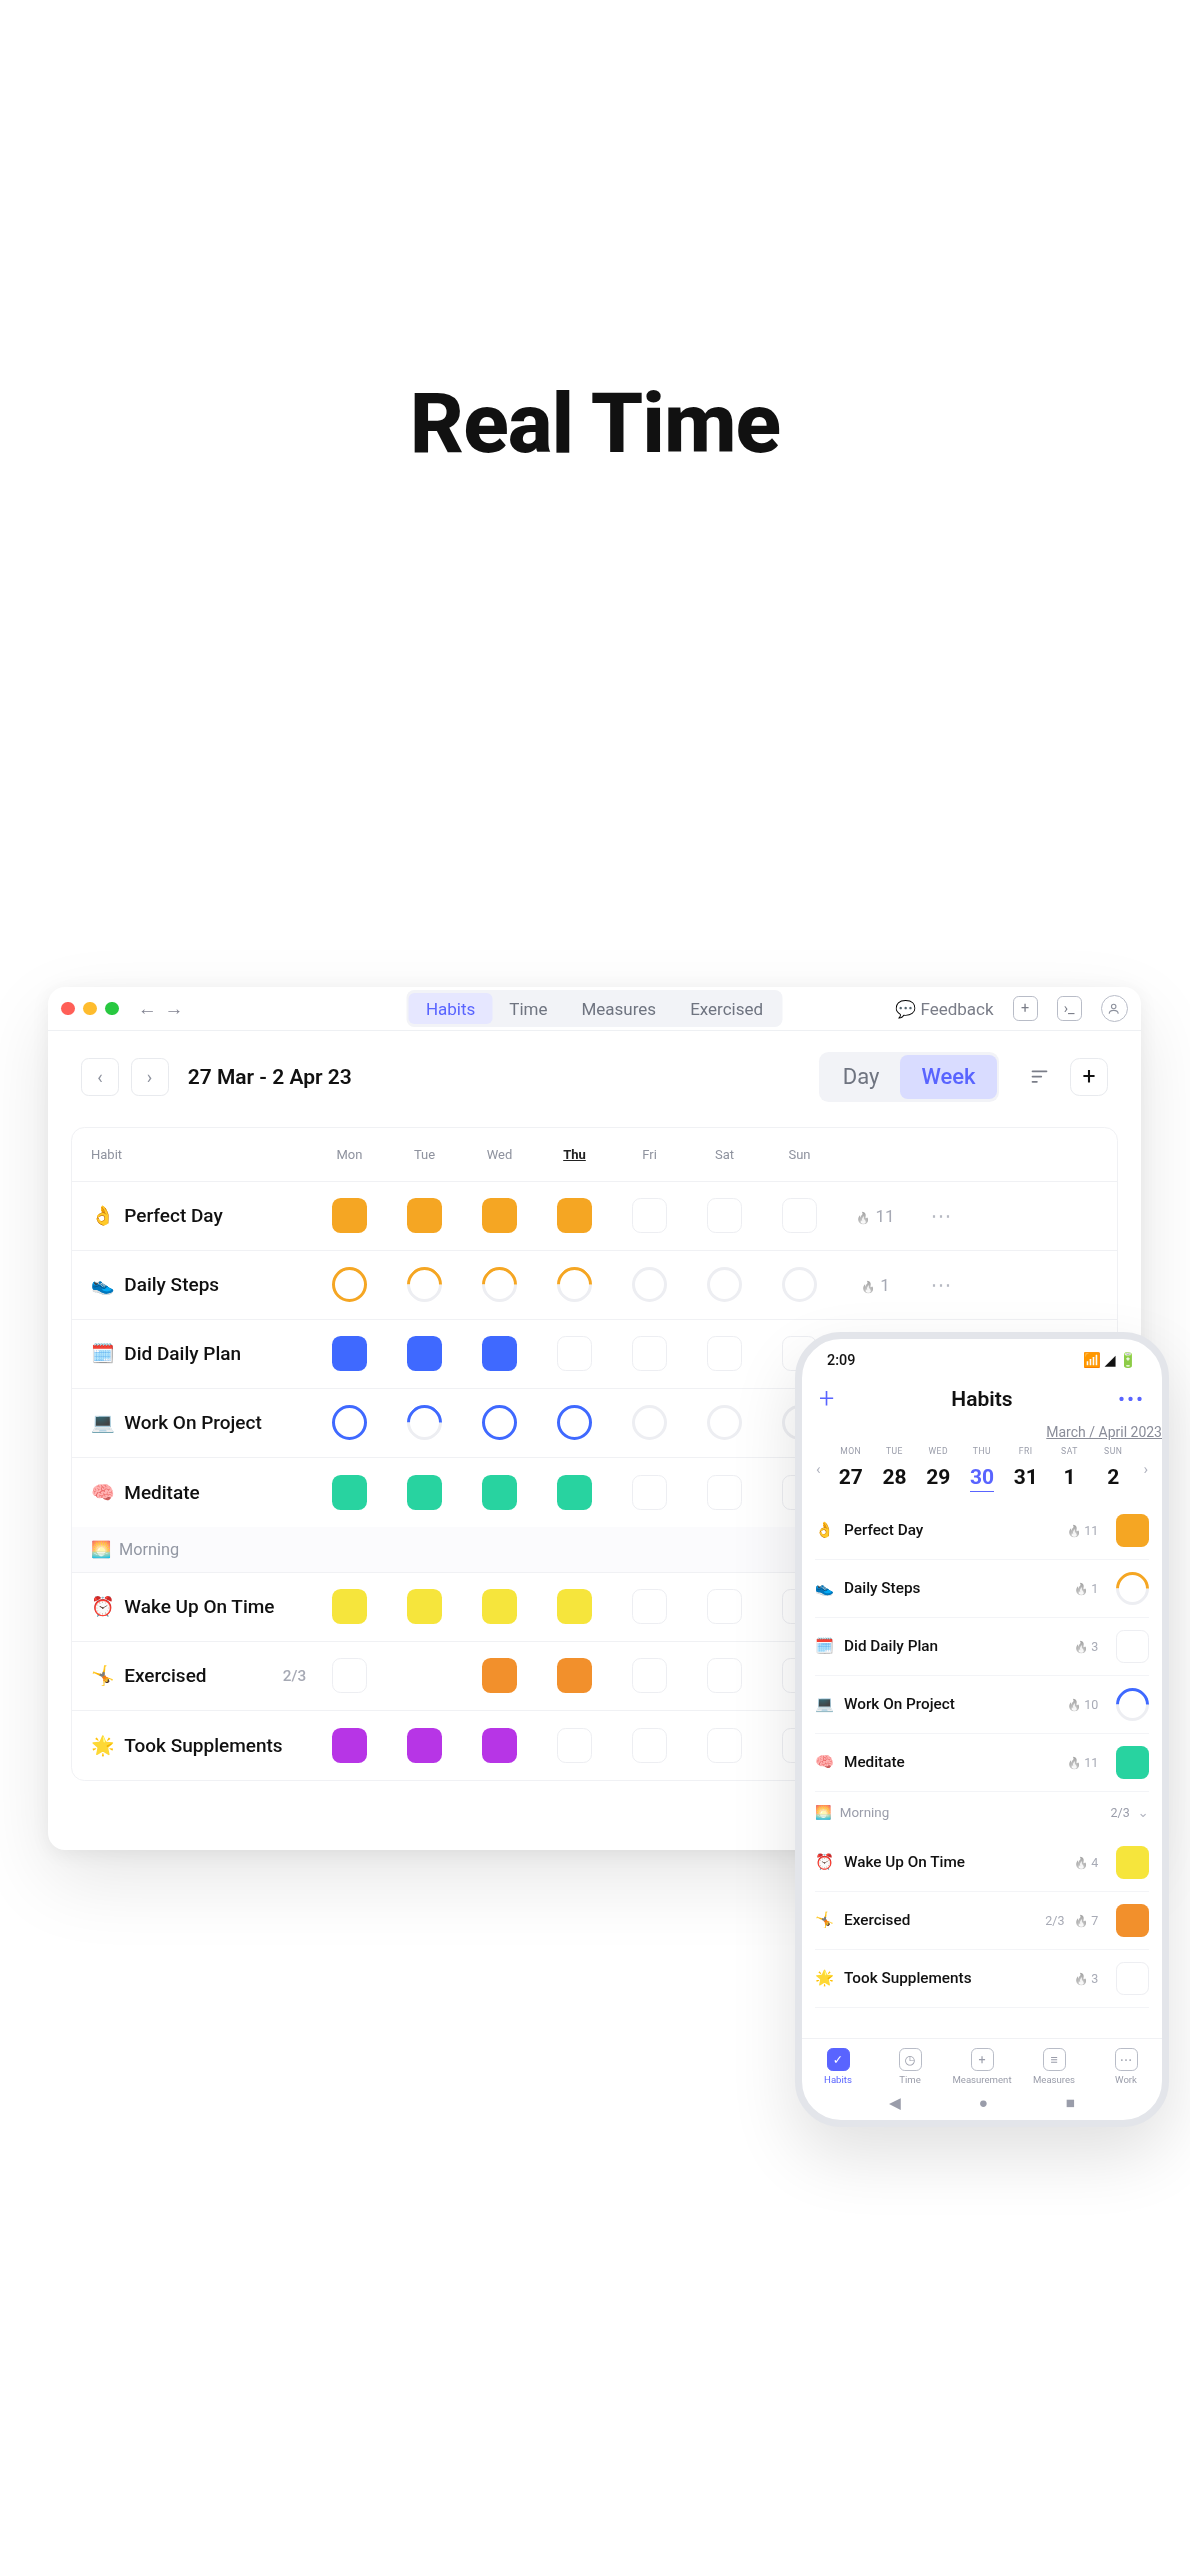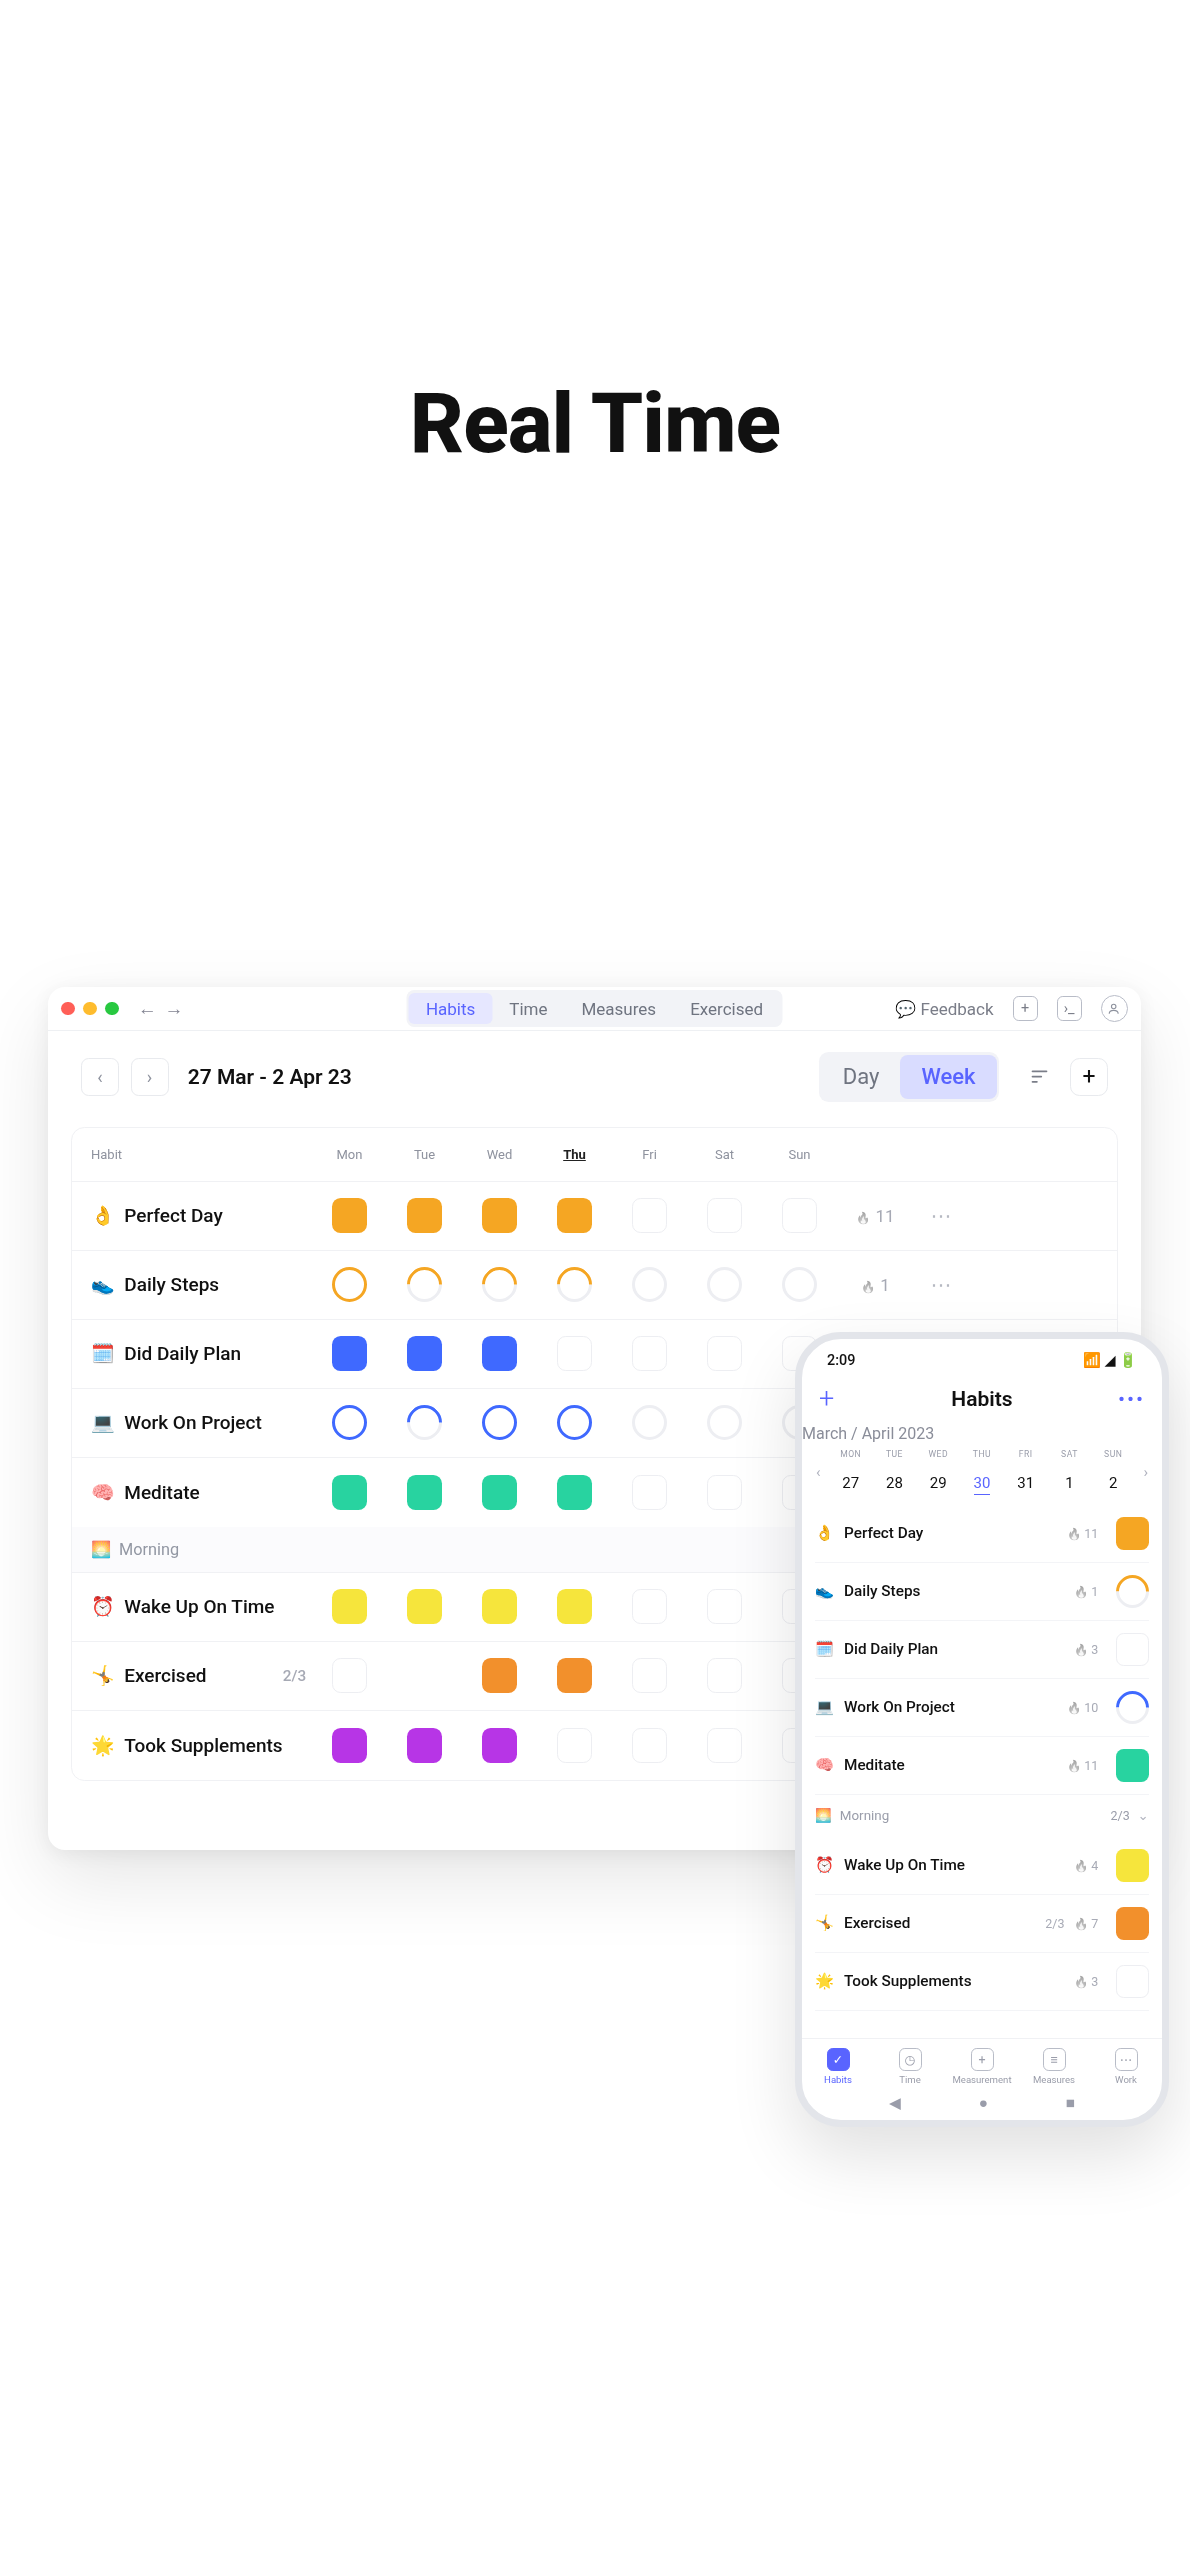--- a/index.html
+++ b/index.html
@@ -86,27 +86,27 @@
     border-radius:46px;
     border:7.7px solid #e3e5ea;
     box-shadow: 0 29px 67px rgba(0,0,0,0.12);
     overflow:hidden;
   }
   .p-status { display:flex; justify-content:space-between; padding:13.4px 25px 5.8px; font-size:14.4px; font-weight:500; }
   .p-header { display:flex; align-items:center; padding: 7.7px 17px 3.8px; }
   .p-header .title { flex:1; text-align:center; font-size:21px; font-weight:600; }
   .p-plus { color:#5964ff; font-size:27px; font-weight:300; width:29px; }
   .p-more { color:#5964ff; font-size:21px; width:29px; text-align:right; letter-spacing:1.9px; }
-  .p-month { text-align:left; font-size:16px; color:#8a8d99; margin-top:5.8px; }
+  .p-month { text-align:right; font-size:14px; color:#8a8d99; margin-top:5.8px;text-decoration:underline; }
   .p-week { display:flex; align-items:center; padding: 5.8px 5.8px 9.6px; }
   .p-week .chev { width:21px; text-align:center; color:#b0b3bf; font-size:15.3px; }
   .p-days { display:flex; flex:1; }
   .p-day { flex:1; text-align:center; }
   .p-day .dow { font-size:8.6px; color:#9a9daa; text-transform:uppercase; letter-spacing:0.5px; }
-  .p-day .num { font-size:15px; font-weight:400; margin-top:15px; }
+  .p-day .num { font-size:21px; font-weight:700; margin-top:9px; }
   .p-day.sel .num { color:#5964ff; border-bottom:1.9px solid #5964ff; display:inline-block; padding-bottom:1.9px; }
 
   .p-list { padding: 0 13.4px; }
   .p-item { display:flex; align-items:center; height:58px; border-bottom:1px solid #f3f4f7; gap:9.6px; }
   .p-item .emoji { font-size:15.3px; }
   .p-item .name { flex:1; font-size:15.3px; font-weight:500; }
   .p-item .streak { font-size:12.5px; color:#a8abb6; display:flex; align-items:center; gap:2.9px; }
   .p-item .mark { width:33px; height:33px; border-radius:7.7px; margin-left:7.7px; }
   .p-item .ringm { width:33px; height:33px; border-radius:50%; border:3.8px solid; margin-left:7.7px; }
   .p-section { display:flex; align-items:center; height:42px; font-size:13.4px; color:#9a9daa; gap:7.7px; }

